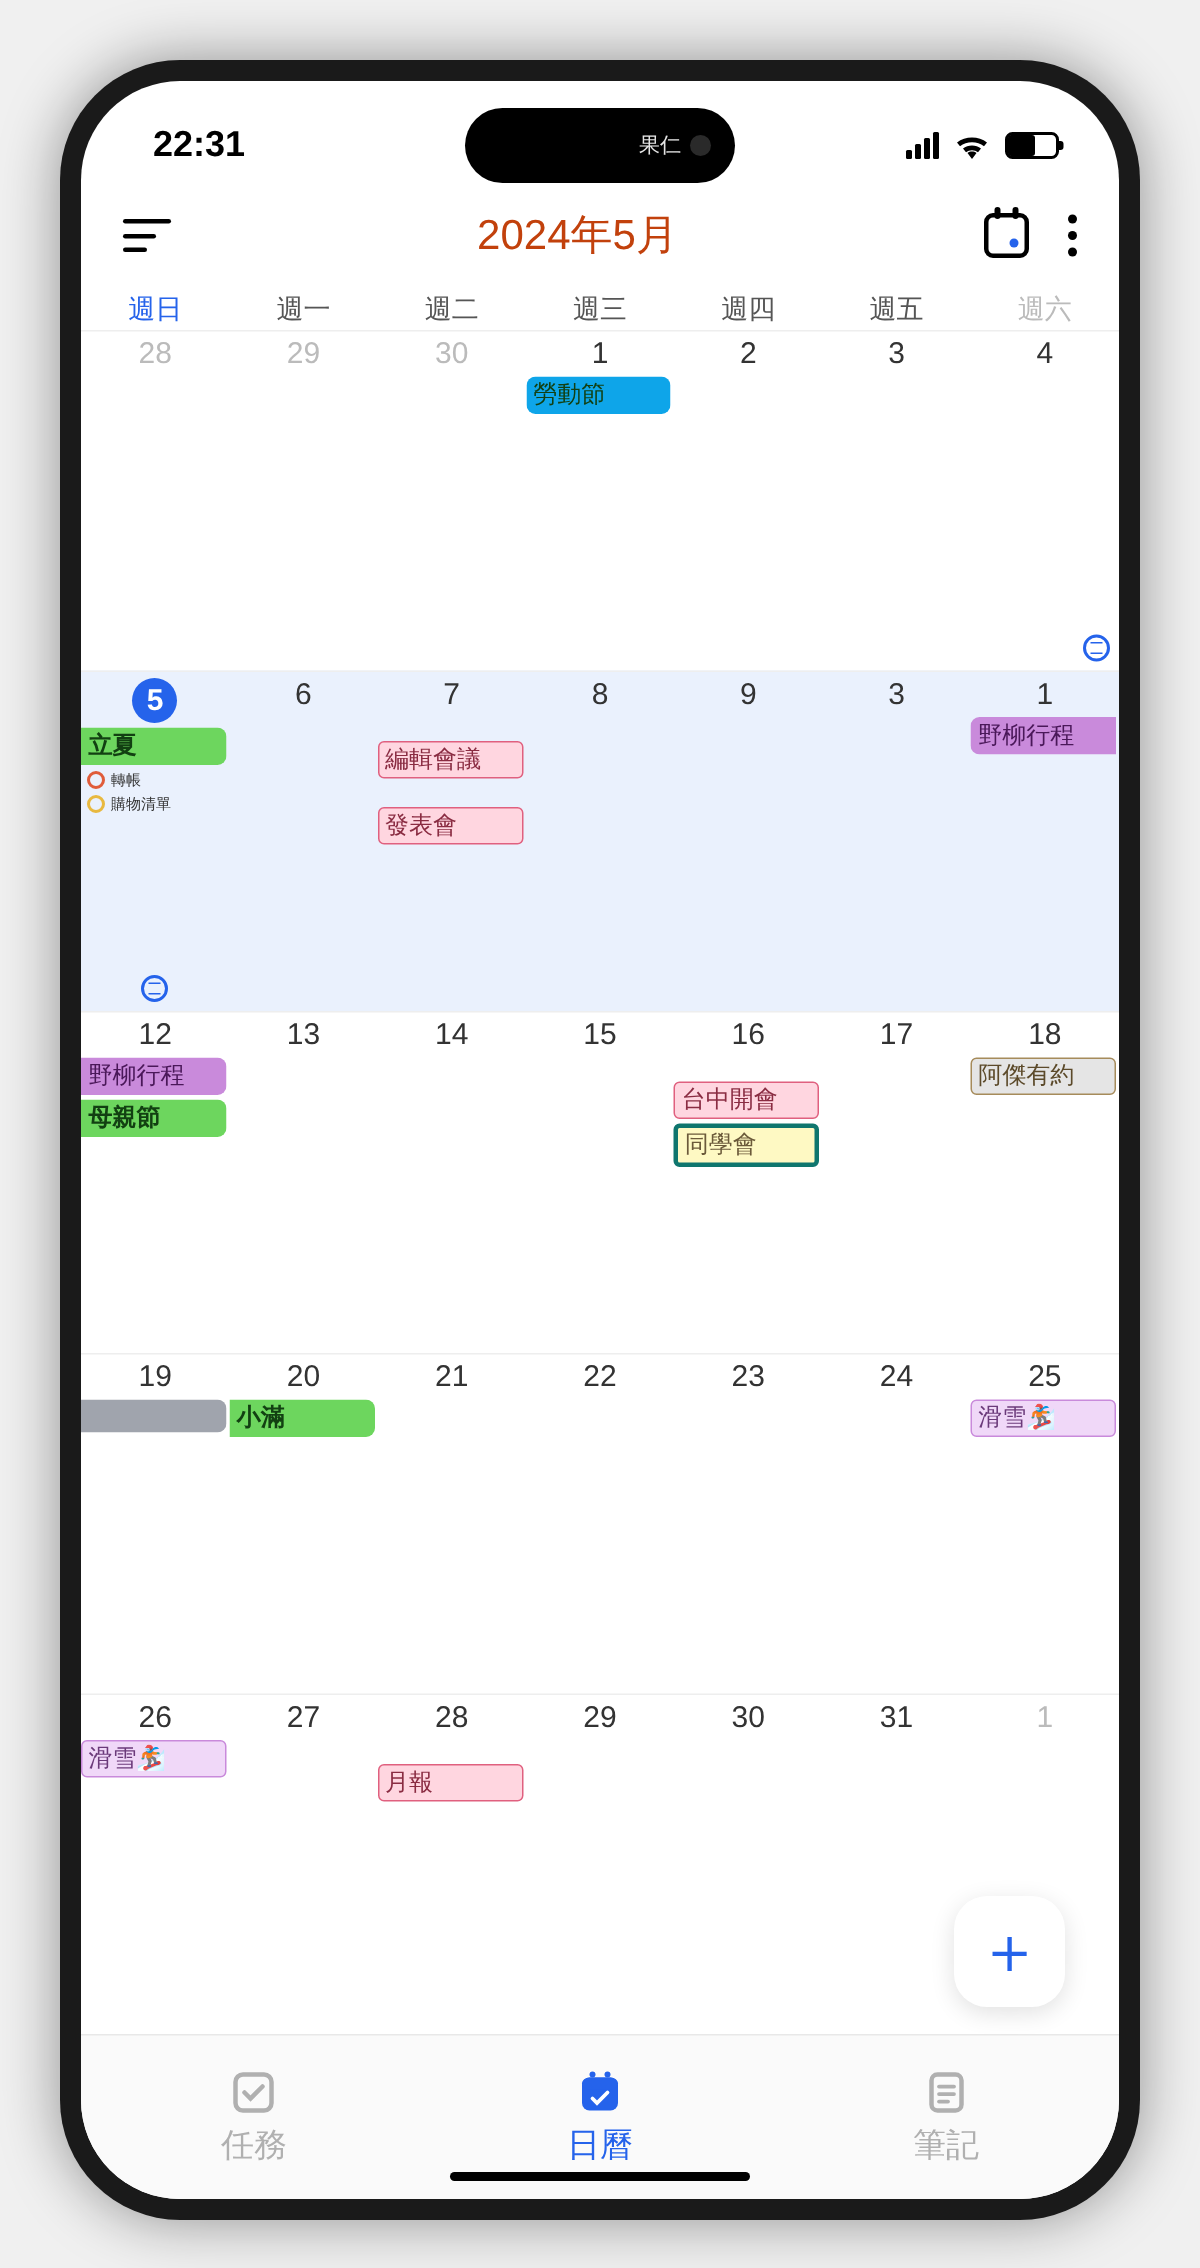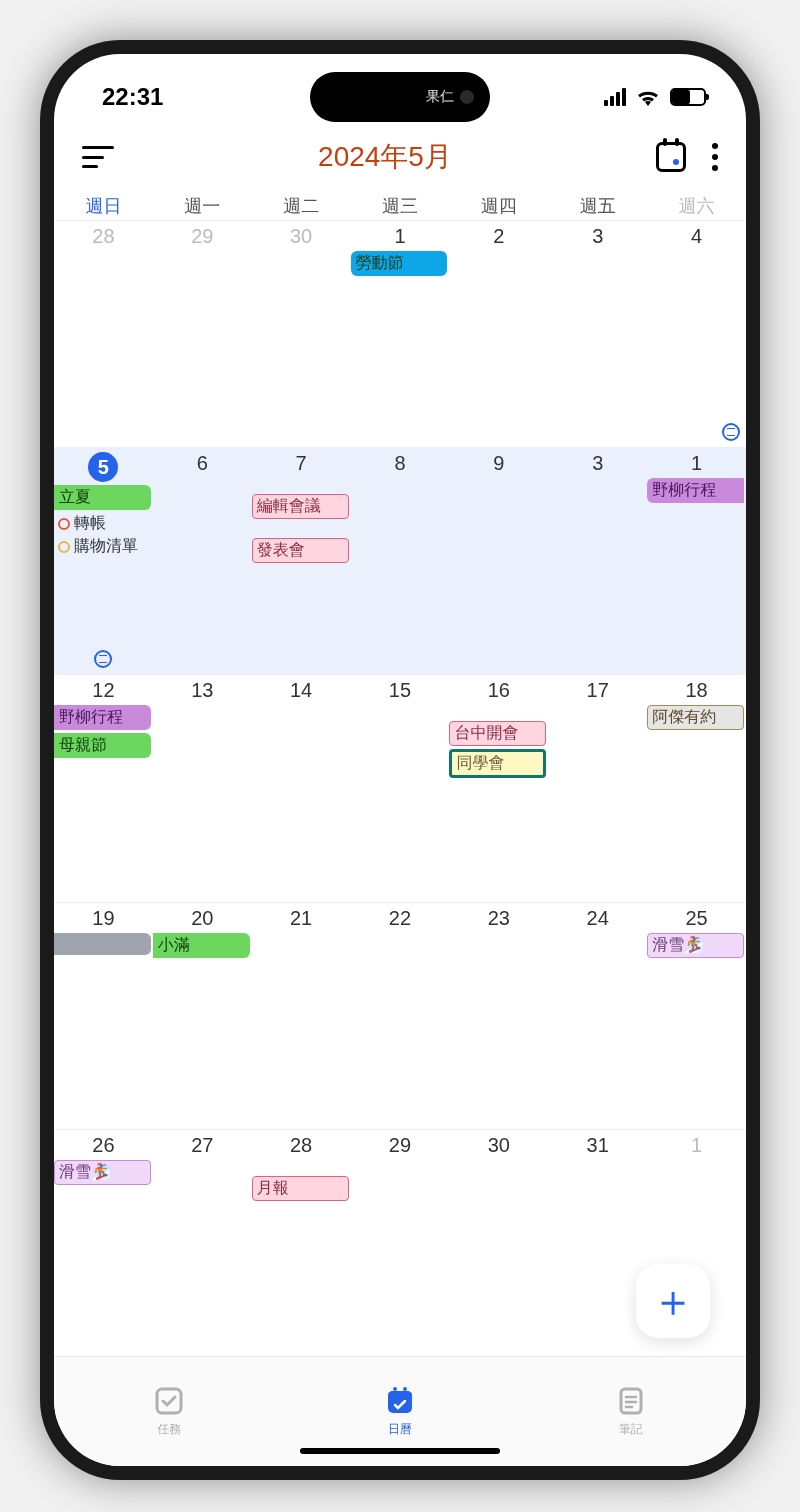--- a/index.html
+++ b/index.html
@@ -100,51 +100,51 @@
     .week-row.current { background:#eaf1fd; }
     .day-cell { position:relative; padding-top:4px; }
     .day-num { text-align:center; font-size:20px; color:#333; margin-bottom:3px; }
     .day-num.other { color:#bbb; }
     .day-num.today span{ display:inline-block; width:30px; height:30px; line-height:30px; background:#2563eb; color:#fff; border-radius:50%; font-weight:600;}
 
     .event {
       font-size:16px; padding:1px 4px; margin:0 2px 3px 0; border-radius:4px;
       white-space:nowrap; overflow:hidden; border:1px solid transparent;
     }
-    .ev-green{ background:#6dd65e; color:#124012; border-radius:0 6px 6px 0; margin-left:0;}
+    .ev-green{ background:#6dd65e; color:#124012; border-radius:0 6px 6px 0; margin-left:0;font-weight:bold;}
     .ev-green-full{ background:#0ea5e9; color:#124012; border-radius:6px; }
     .ev-pink{ background:#ffd6e0; border:1px solid #e0607f; color:#8a2c42;margin-top:19px; }
     .ev-purple-l{ background:#c98adb; color:#4a1859; border-radius:6px 0 0 6px;}
     .ev-purple-r{ background:#c98adb; color:#4a1859; border-radius:0 6px 6px 0;}
     .ev-brown{ background:#e5e5e5; border:1px solid #a68b5b; color:#5c4a2a;}
     .ev-beige{ background:#fef9c3; border:3px solid #0f766e; color:#6b5a3a;}
     .ev-gray{ background:#a0a4ad; border-radius:0 6px 6px 0;}
     .ev-violet{ background:#f0d8f8; border:1px solid #c98adb; color:#6b3a7a;}
 
-    .bullet-row{ display:flex; align-items:center; font-size:16px; color:#333; padding:0 2px 2px 4px; gap:4px;}
+    .bullet-row{ display:flex; align-items:center; font-size:10px; color:#333; padding:0 2px 2px 4px; gap:4px;}
     .bullet{ width:12px; height:12px; border:2px solid; border-radius:50%; flex-shrink:0;}
     .bullet.red{ border-color:#e05c3a;}
     .bullet.yellow{ border-color:#e8b940;}
 
     .note-badge{ position:absolute; top:6px; right:6px; width:18px;height:18px; border:2px solid #2563eb; border-radius:50%; display:flex;align-items:center;justify-content:center;}
     .note-badge span{width:8px;height:8px;border:1px solid #2563eb;border-width:1px 0;}
 
     .fab {
       position:absolute; right:36px; bottom:128px; width:74px;height:74px;
       background:#fff; border-radius:22px; box-shadow:0 4px 16px rgba(0,0,0,0.12);
       display:flex; align-items:center; justify-content:center; cursor:pointer;
     }
     .fab-plus{ font-size:44px; color:#2563eb; font-weight:300; line-height:1;}
 
     .bottom-nav {
       height:110px; display:flex; border-top:1px solid #e8e8e8; background:#fafafa;
     }
     .nav-item{ flex:1; display:flex; flex-direction:column; align-items:center; justify-content:center; gap:4px; cursor:pointer; color:#b0b0b0;}
     .nav-item.active{ color:#2563eb;}
-    .nav-label{ font-size:12px;}
+    .nav-label{ font-size:22px;}
     .nav-icon{ width:32px; height:32px; }
 
     .home-indicator{ position:absolute; bottom:12px; left:50%; transform:translateX(-50%); width:200px; height:6px; background:#000; border-radius:4px;}
   </style>
 </head>
 <body>
 
 <div class="phone-frame">
   <div class="phone-screen">
     <div class="dynamic-island">

